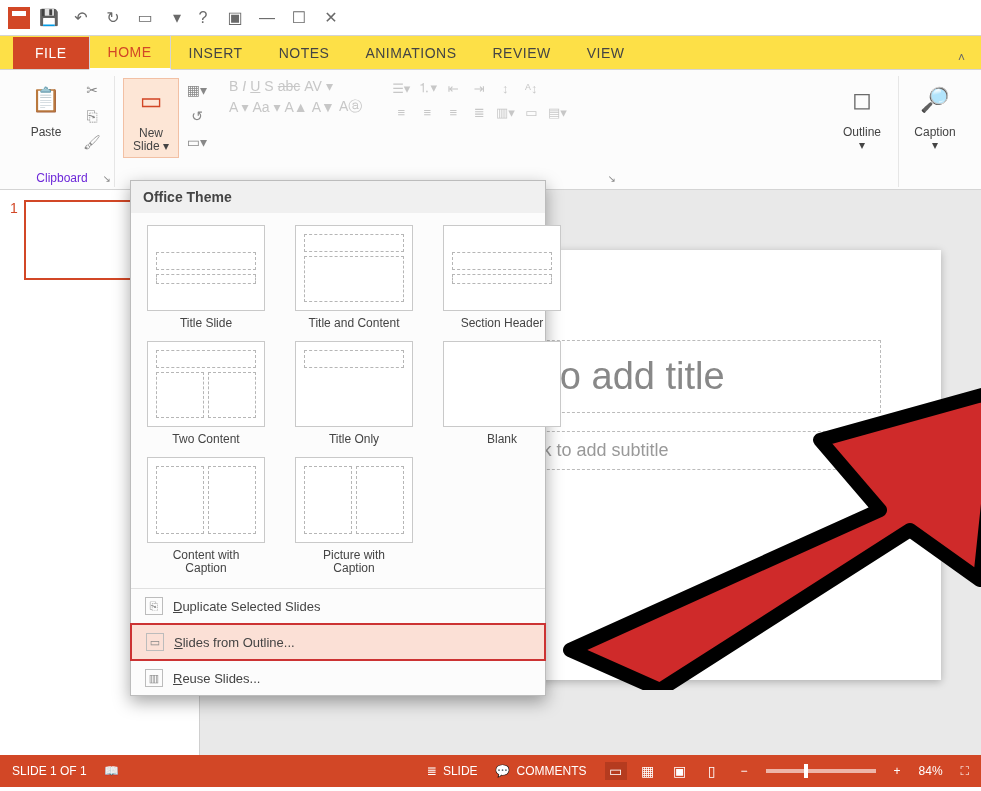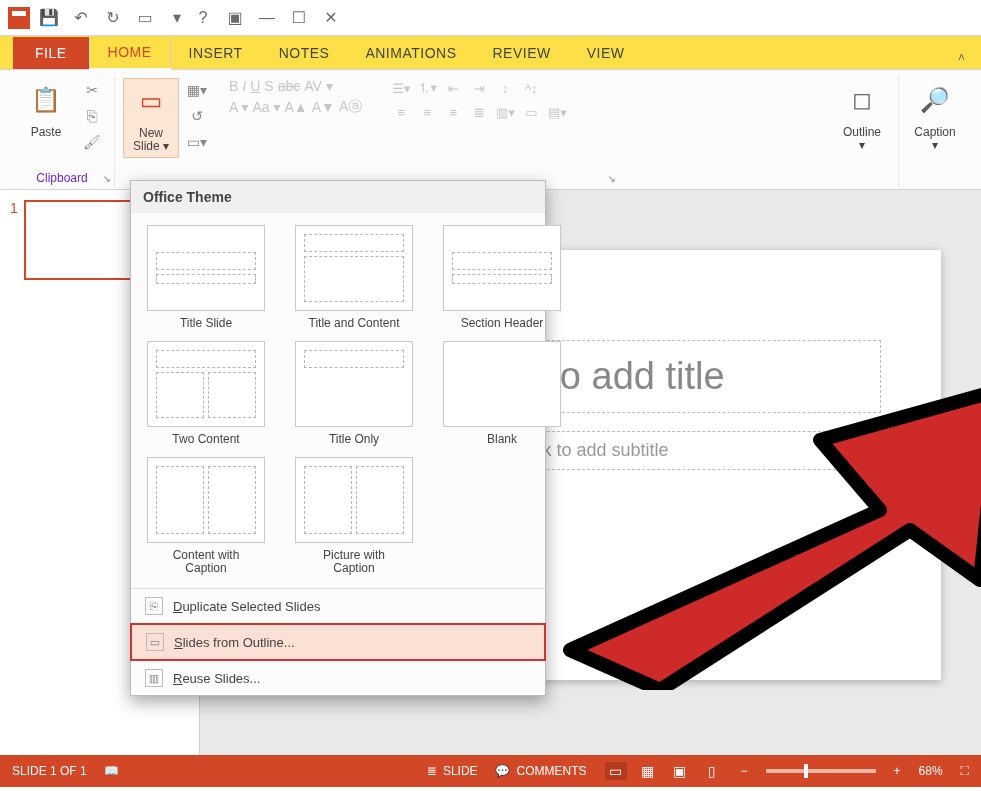--- a/index.html
+++ b/index.html
@@ -309,15 +309,15 @@
   <div class="sb-btn">💬 <span>COMMENTS</span></div>
   <div class="view-icons">
     <span class="on">▭</span>
     <span>▦</span>
     <span>▣</span>
     <span>▯</span>
   </div>
   <div class="sb-btn">−</div>
   <div class="zoom-track"></div>
   <div class="sb-btn">+</div>
-  <div>68%</div>
+  <div>84%</div>
   <div class="sb-btn">⛶</div>
 </div>
 
 </body></html>

